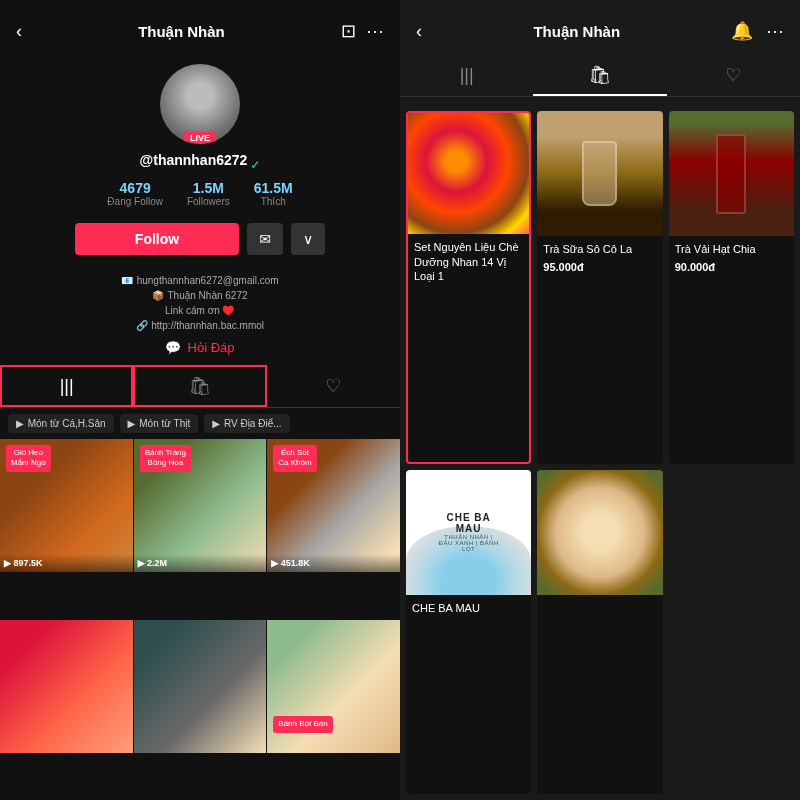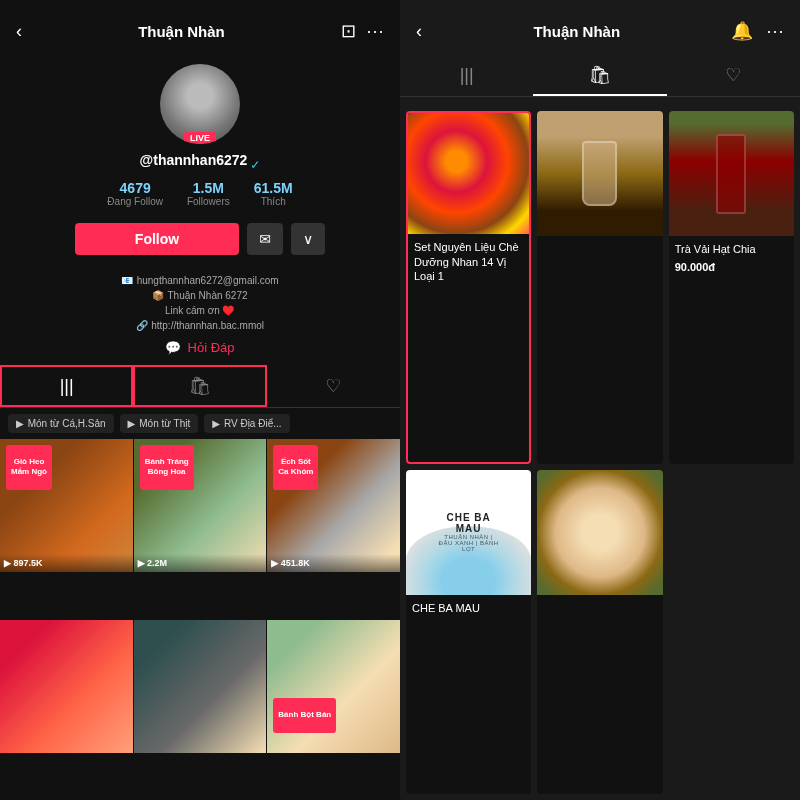--- a/index.html
+++ b/index.html
@@ -241,22 +241,22 @@
       font-size: 9px;
       font-weight: 600;
     }
     .video-badge {
       position: absolute;
       top: 6px;
       left: 6px;
       background: #ff2d55;
       color: #fff;
       font-size: 8px;
-      font-weight: 700;
-      padding: 12px 5px;
+      font-weight: 400;
+      padding: 3px 5px;
       border-radius: 3px;
       line-height: 1.3;
       text-align: center;
     }
 
     
     .food-bg-1 { background: linear-gradient(135deg, #8B4513 30%, #D2691E 70%, #CD853F 100%); }
     .food-bg-2 { background: linear-gradient(135deg, #556B2F 20%, #8FBC8F 60%, #F5DEB3 100%); }
     .food-bg-3 { background: linear-gradient(135deg, #8B4513 30%, #A9A9A9 60%, #F5DEB3 90%); }
     .food-bg-4 { background: linear-gradient(135deg, #DC143C 20%, #FF6347 60%, #FFA07A 100%); }
@@ -540,20 +540,24 @@
 
       </div>
     </div>
 
     <div class="product-card">
       <div class="product-image">
         <div style="width:100%;height:100%;background:linear-gradient(180deg, #C0A070 20%, #8B6914 50%, #2F1B00 80%);display:flex;align-items:center;justify-content:center;">
           <div style="width:35px;height:65px;background:rgba(210,180,140,0.5);border:2px solid rgba(255,255,255,0.3);border-radius:4px 4px 8px 8px;"></div>
         </div>
       </div>
+      <div class="product-info">
+        <div class="product-name">Trà Sữa Sô Cô La</div>
+        <div class="product-price">95.000đ</div>
+      </div>
     </div>
 
 
     <div class="product-card">
       <div class="product-image">
         <div style="width:100%;height:100%;background:linear-gradient(180deg, #556B2F 10%, #8B0000 40%, #4a2010 80%);display:flex;align-items:center;justify-content:center;">
           <div style="width:30px;height:80px;background:rgba(139,0,0,0.6);border:2px solid rgba(255,255,255,0.2);border-radius:3px;"></div>
         </div>
       </div>
       <div class="product-info">

